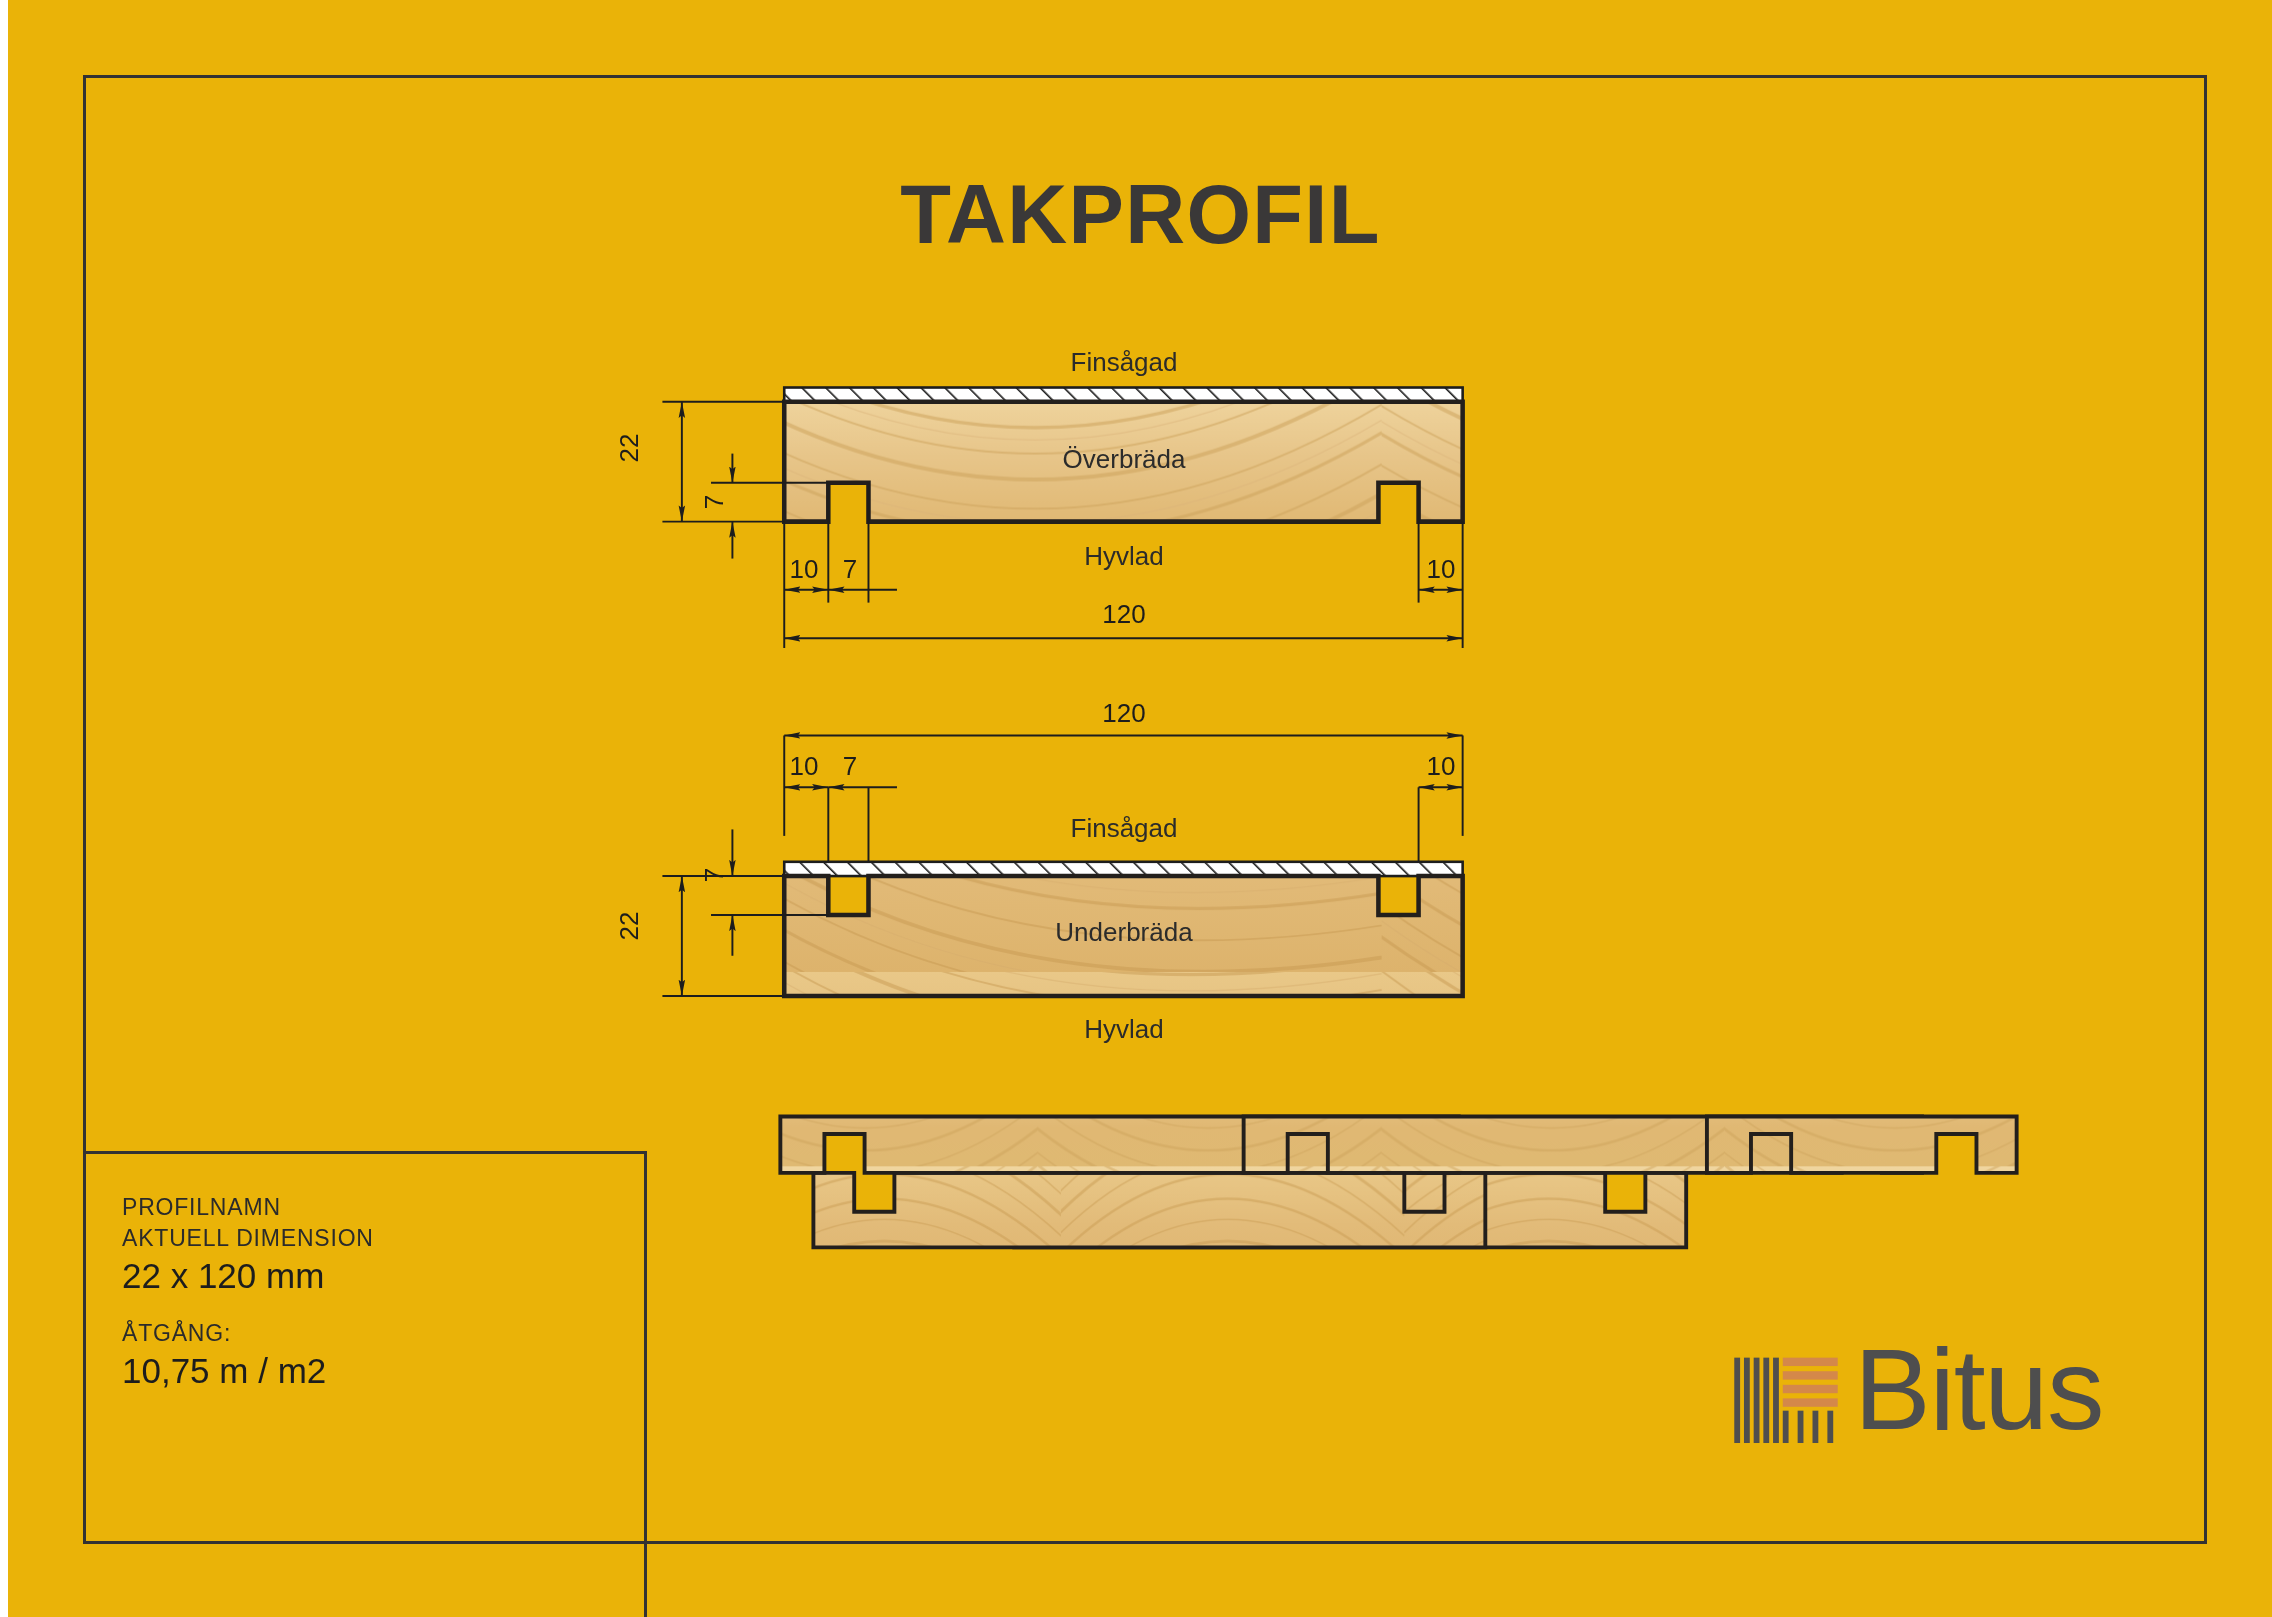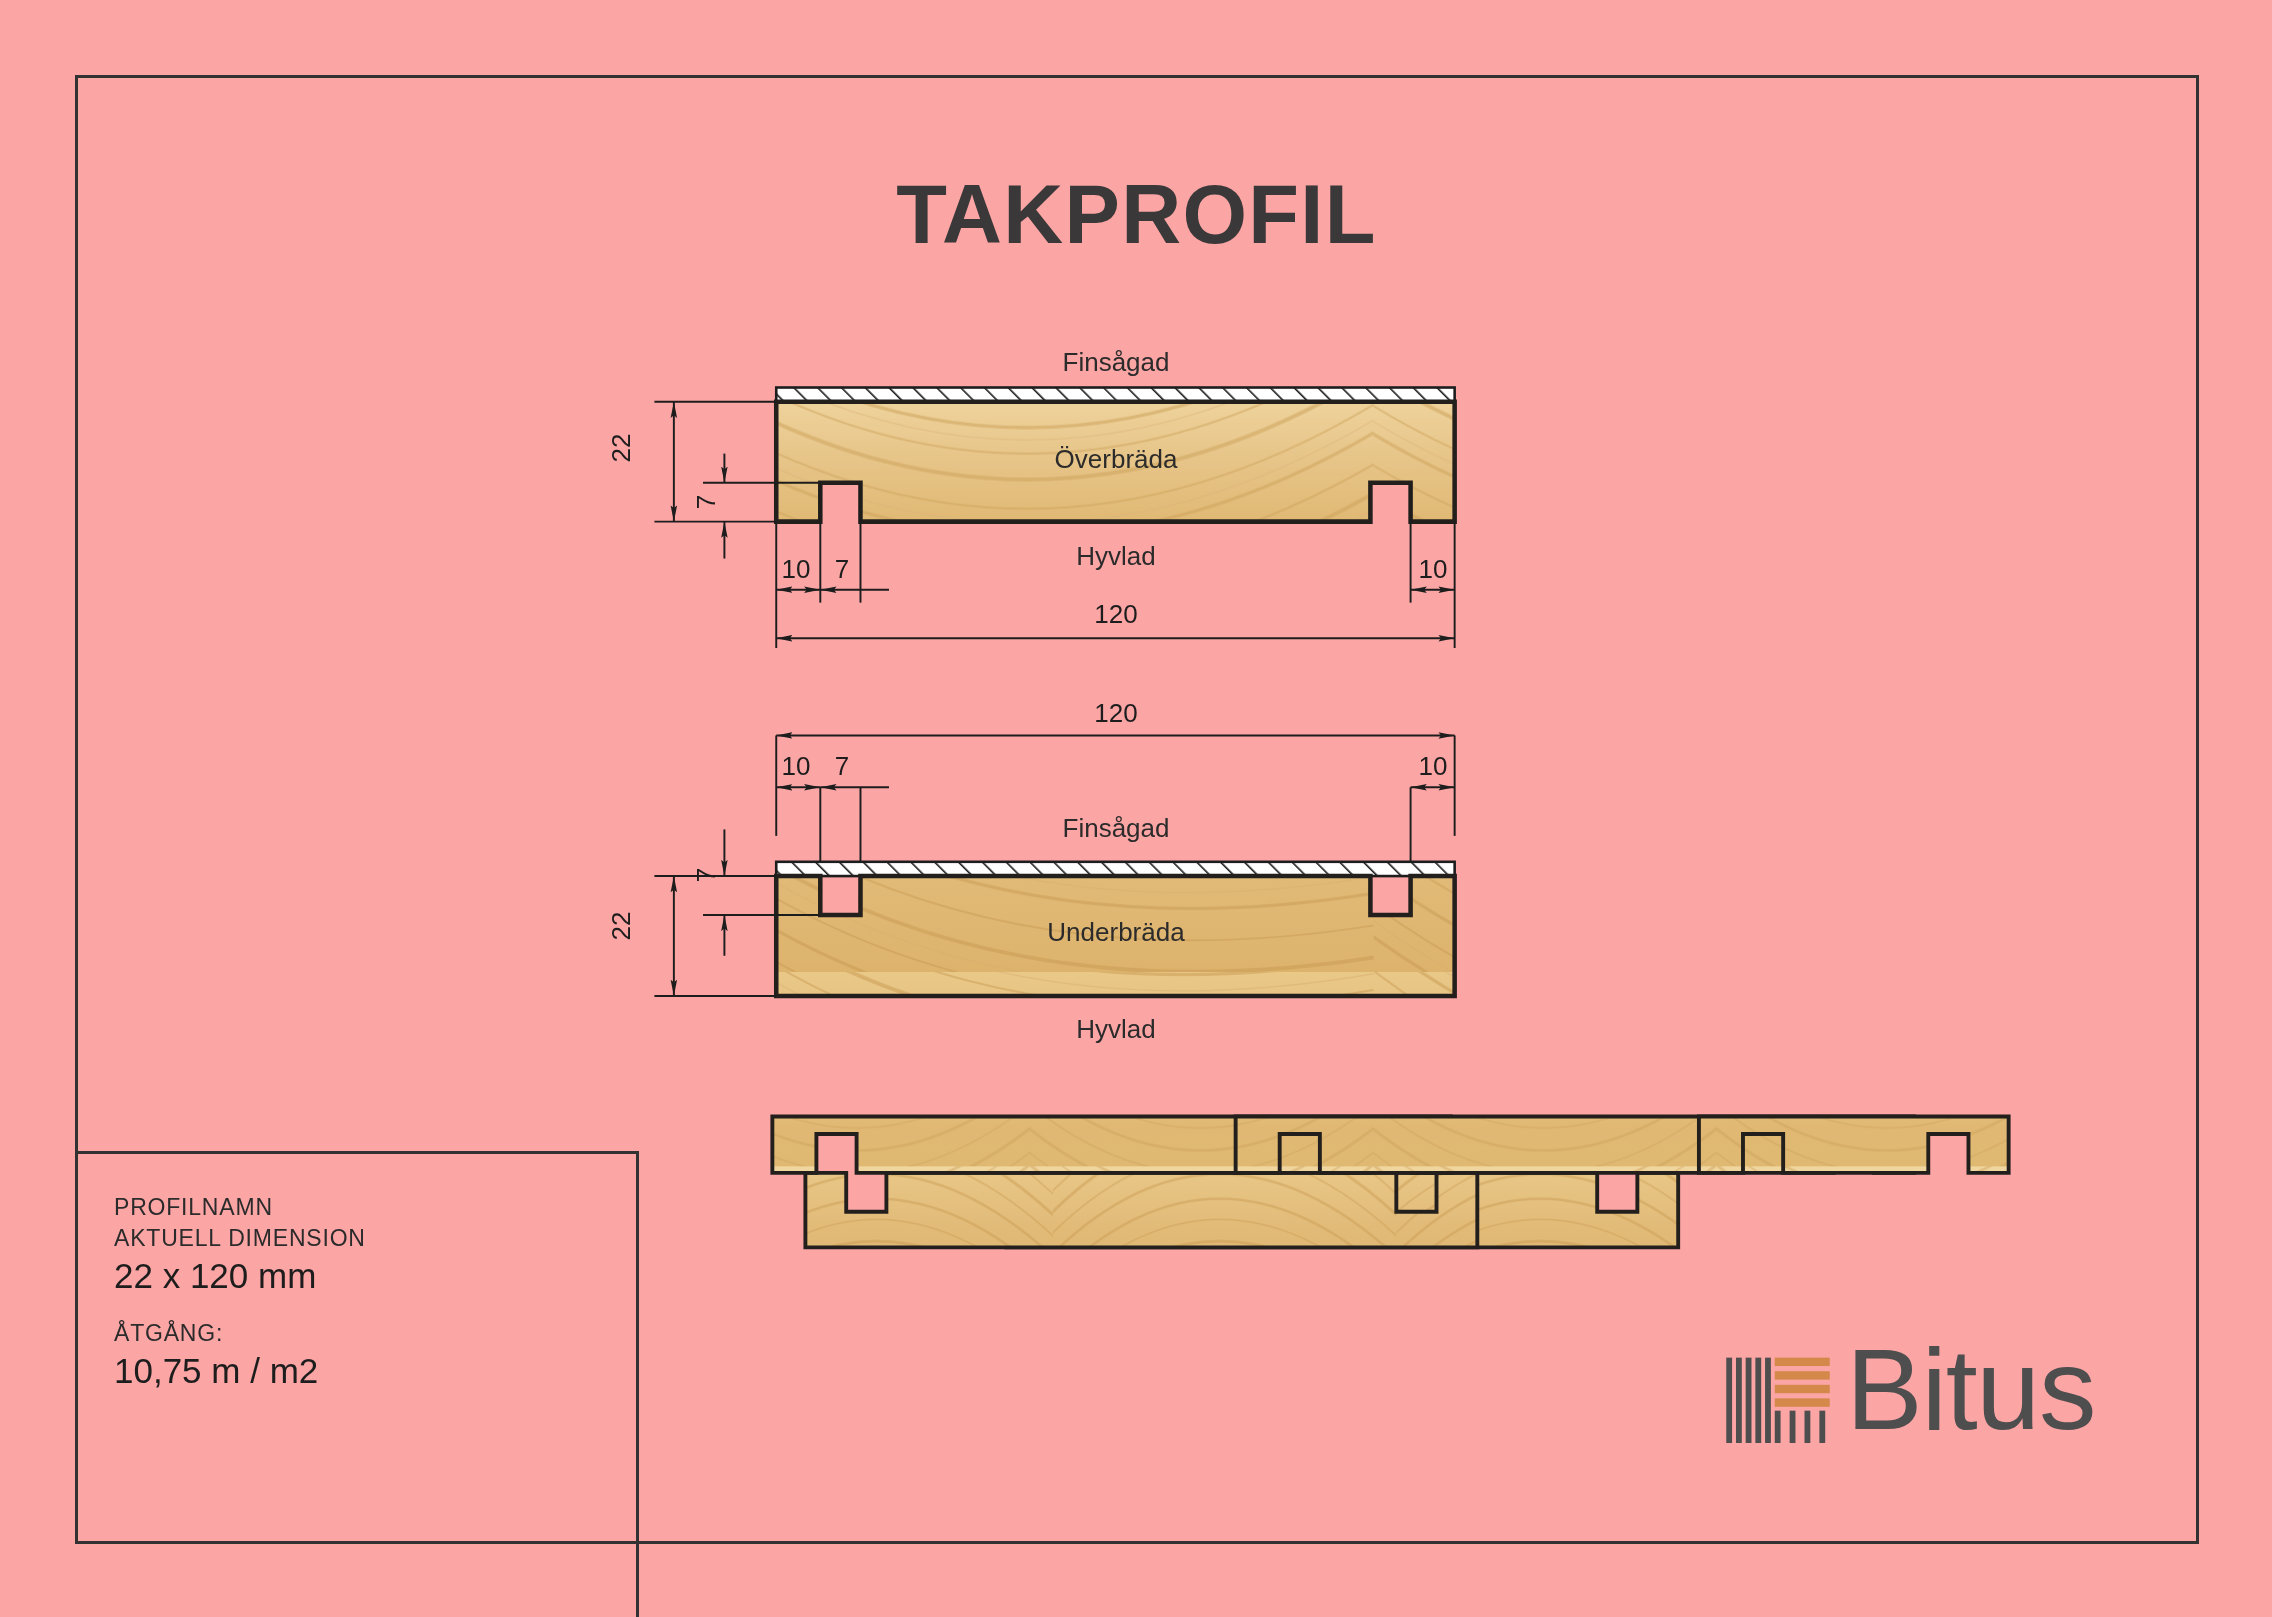--- a/index.html
+++ b/index.html
@@ -4,21 +4,21 @@
 <title>Takprofil</title>
 <style>
   html,body{margin:0;padding:0;background:#ffffff;}
   body{
     width:2273px;height:1618px;
     font-family:"Liberation Sans",sans-serif;
     color:#333333;
     overflow:hidden;
     position:relative;
   }
-  #sheet{position:absolute;inset:0;background:#fca5a5;}
+  #sheet{position:absolute;inset:0;background:#eab308;margin-left:8px;}
 
   
   .frame{
     position:absolute;
     left:75px;top:75px;
     width:2124px;height:1469px;
     border:3.2px solid #333233;
     box-sizing:border-box;
   }
 

